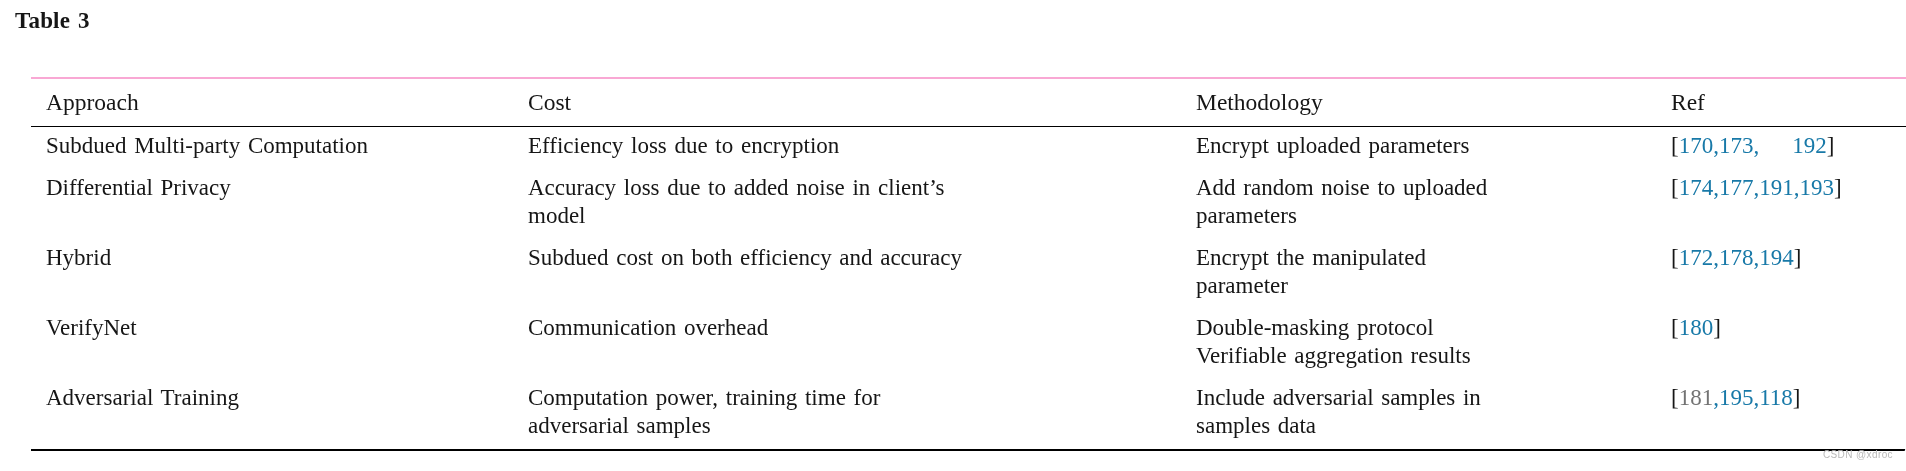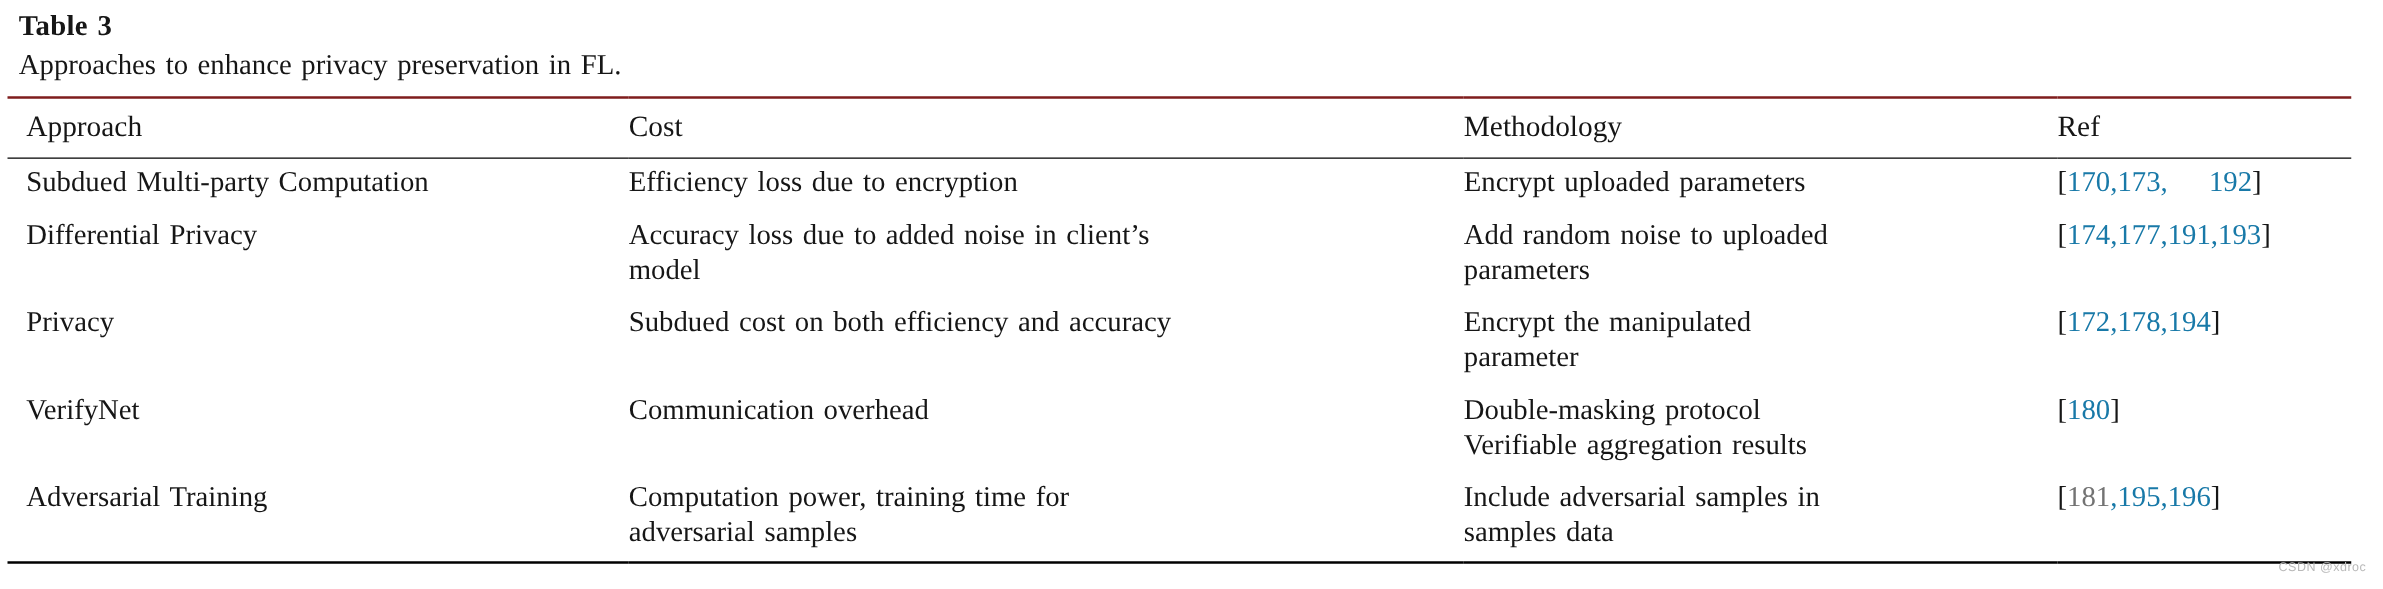--- a/index.html
+++ b/index.html
@@ -24,27 +24,27 @@
     top: 5px;
     font-size: 23px;
     line-height: 31px;
   }
   .caption-label {
     font-weight: bold;
     letter-spacing: 0.2px;
   }
   .data-table {
     position: absolute;
-    left: 6px;
+    left: 31px;
     top: 77px;
     width: 1875px;
     border-collapse: collapse;
     table-layout: fixed;
     font-size: 23px;
-    border-top: 2px solid #7f1d1d;
+    border-top: 2px solid #f9a8d4;
     border-bottom: 2px solid #000000;
   }
   .data-table thead th {
     font-weight: normal;
     text-align: left;
     font-size: 23.5px;
     padding: 10px 8px 11px 0;
     border-bottom: 1.5px solid #000000;
     line-height: 26px;
   }
@@ -79,21 +79,20 @@
     word-spacing: normal;
   }
 </style>
 </head>
 <body>
 
 <div class="page" style="color: rgb(22, 22, 22);">
 
   <div class="caption">
     <div class="caption-label">Table 3</div>
-    <div class="caption-title">Approaches to enhance privacy preservation in FL.</div>
   </div>
 
   <table class="data-table">
     <colgroup>
       <col style="width:497px">
       <col style="width:668px">
       <col style="width:475px">
       <col style="width:235px">
     </colgroup>
     <thead>
@@ -126,21 +125,21 @@
             <div class="cell-line">model</div>
           </td>
           <td>
             <div class="cell-line">Add random noise to uploaded</div>
             <div class="cell-line">parameters</div>
           </td>
           <td class="ref-cell"><span class="ref-bracket">[</span><span class="ref-num" style="color: rgb(24, 121, 168);">174</span><span style="color: rgb(24, 121, 168);">,</span><span class="ref-num" style="color: rgb(24, 121, 168);">177</span><span style="color: rgb(24, 121, 168);">,</span><span class="ref-num" style="color: rgb(24, 121, 168);">191</span><span style="color: rgb(24, 121, 168);">,</span><span class="ref-num" style="color: rgb(24, 121, 168);">193</span><span class="ref-bracket">]</span></td>
         </tr>
         <tr>
           <td>
-            <div class="cell-line">Privacy</div>
+            <div class="cell-line">Hybrid</div>
           </td>
           <td>
             <div class="cell-line">Subdued cost on both efficiency and accuracy</div>
           </td>
           <td>
             <div class="cell-line">Encrypt the manipulated</div>
             <div class="cell-line">parameter</div>
           </td>
           <td class="ref-cell"><span class="ref-bracket">[</span><span class="ref-num" style="color: rgb(24, 121, 168);">172</span><span style="color: rgb(24, 121, 168);">,</span><span class="ref-num" style="color: rgb(24, 121, 168);">178</span><span style="color: rgb(24, 121, 168);">,</span><span class="ref-num" style="color: rgb(24, 121, 168);">194</span><span class="ref-bracket">]</span></td>
         </tr>
@@ -162,20 +161,20 @@
             <div class="cell-line">Adversarial Training</div>
           </td>
           <td>
             <div class="cell-line">Computation power, training time for</div>
             <div class="cell-line">adversarial samples</div>
           </td>
           <td>
             <div class="cell-line">Include adversarial samples in</div>
             <div class="cell-line">samples data</div>
           </td>
-          <td class="ref-cell"><span class="ref-bracket">[</span><span class="ref-num" style="color: #737373;">181</span><span style="color: rgb(24, 121, 168);">,</span><span class="ref-num" style="color: rgb(24, 121, 168);">195</span><span style="color: rgb(24, 121, 168);">,</span><span class="ref-num" style="color: rgb(24, 121, 168);">196</span><span class="ref-bracket">]</span></td>
+          <td class="ref-cell"><span class="ref-bracket">[</span><span class="ref-num" style="color: #737373;">181</span><span style="color: rgb(24, 121, 168);">,</span><span class="ref-num" style="color: rgb(24, 121, 168);">195</span><span style="color: rgb(24, 121, 168);">,</span><span class="ref-num" style="color: rgb(24, 121, 168);">118</span><span class="ref-bracket">]</span></td>
         </tr>
       </tbody>
   </table>
 
   <div class="watermark" style="color: rgb(185, 185, 185);">CSDN @xdroc</div>
 
 </div>
 
 </body></html>

